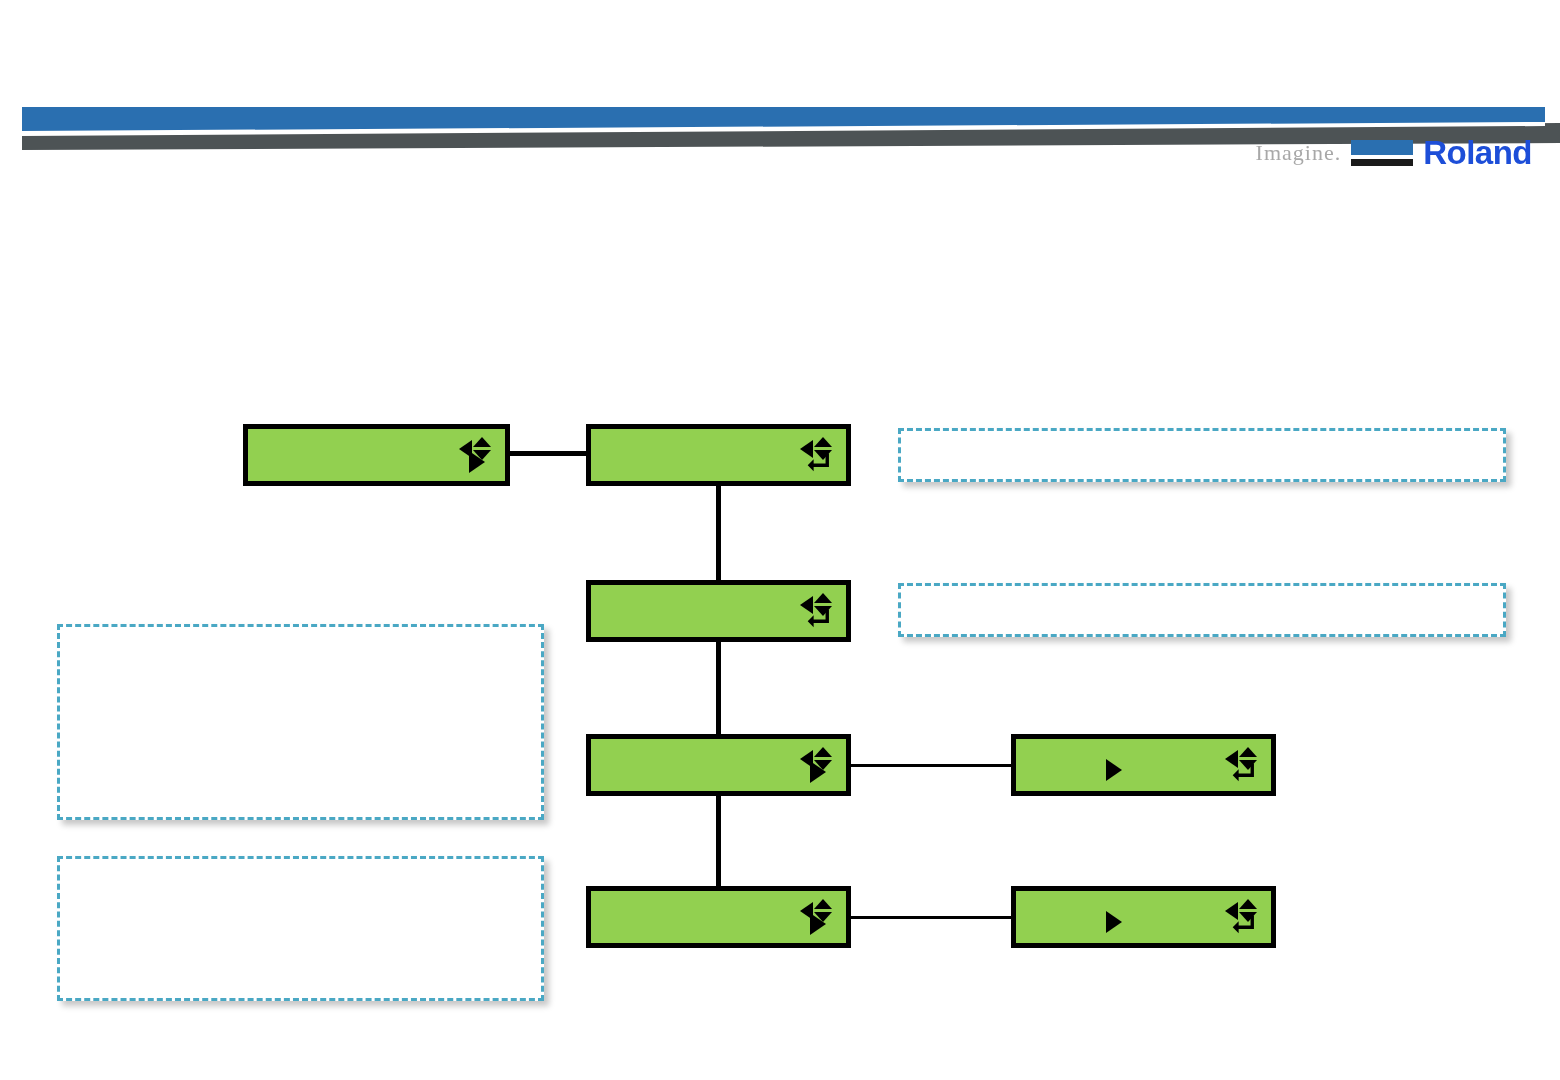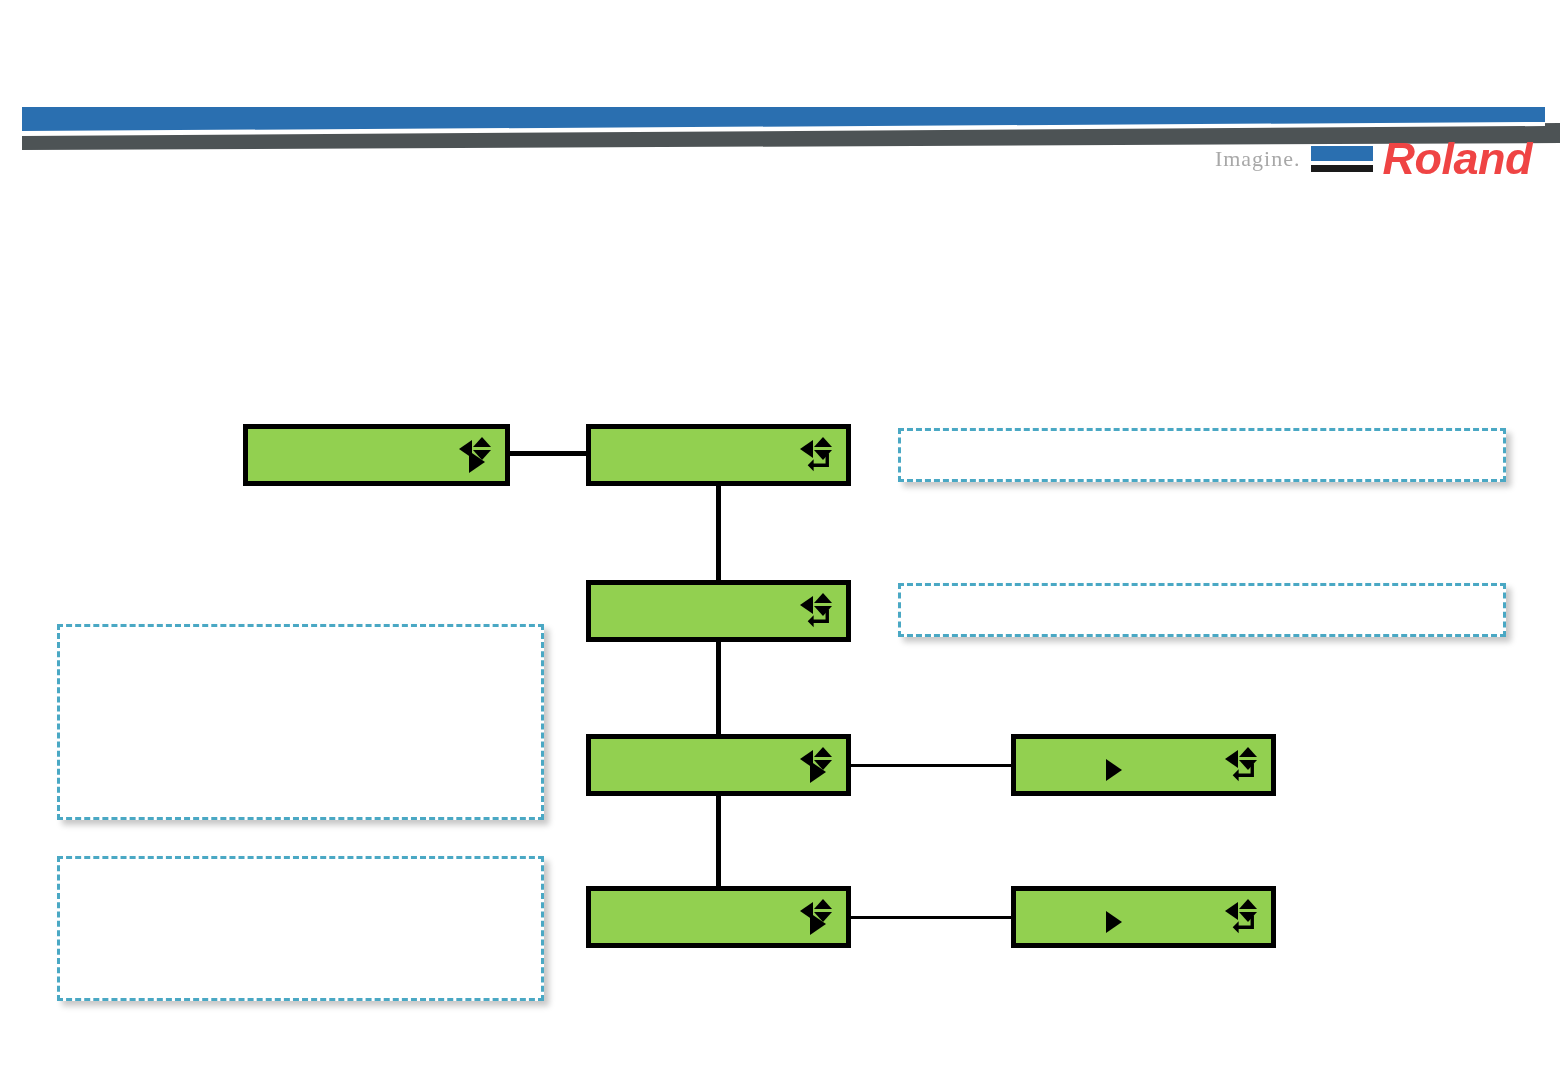--- a/index.html
+++ b/index.html
@@ -17,21 +17,21 @@
   .logo-imagine{
     font-family:"Liberation Serif", serif;
     font-size:22px;color:#a8a8a8;letter-spacing:1px;line-height:1;
     font-weight:400;
   }
   .logo-mark{width:62px;height:26px;display:flex;flex-direction:column;justify-content:space-between;}
   .logo-mark .bluebar{height:15px;background:#2a6fb0;}
   .logo-mark .blackbar{height:7px;background:#1a1a1a;}
   .logo-roland{
     font-family:"Liberation Sans", sans-serif;
-    font-size:45px;font-weight:bold;color:#ef4444;line-height:1;letter-spacing:-0.5px;font-style:italic;
+    font-size:33px;font-weight:bold;color:#1d4ed8;line-height:1;letter-spacing:-0.5px;
   }
 
   
   .flow{position:absolute;inset:0;}
 
   .connector{position:absolute;background:#000000;}
 
   .lcdbox{
     position:absolute;background:#92d050;border:5px solid #000000;
     box-sizing:border-box;

